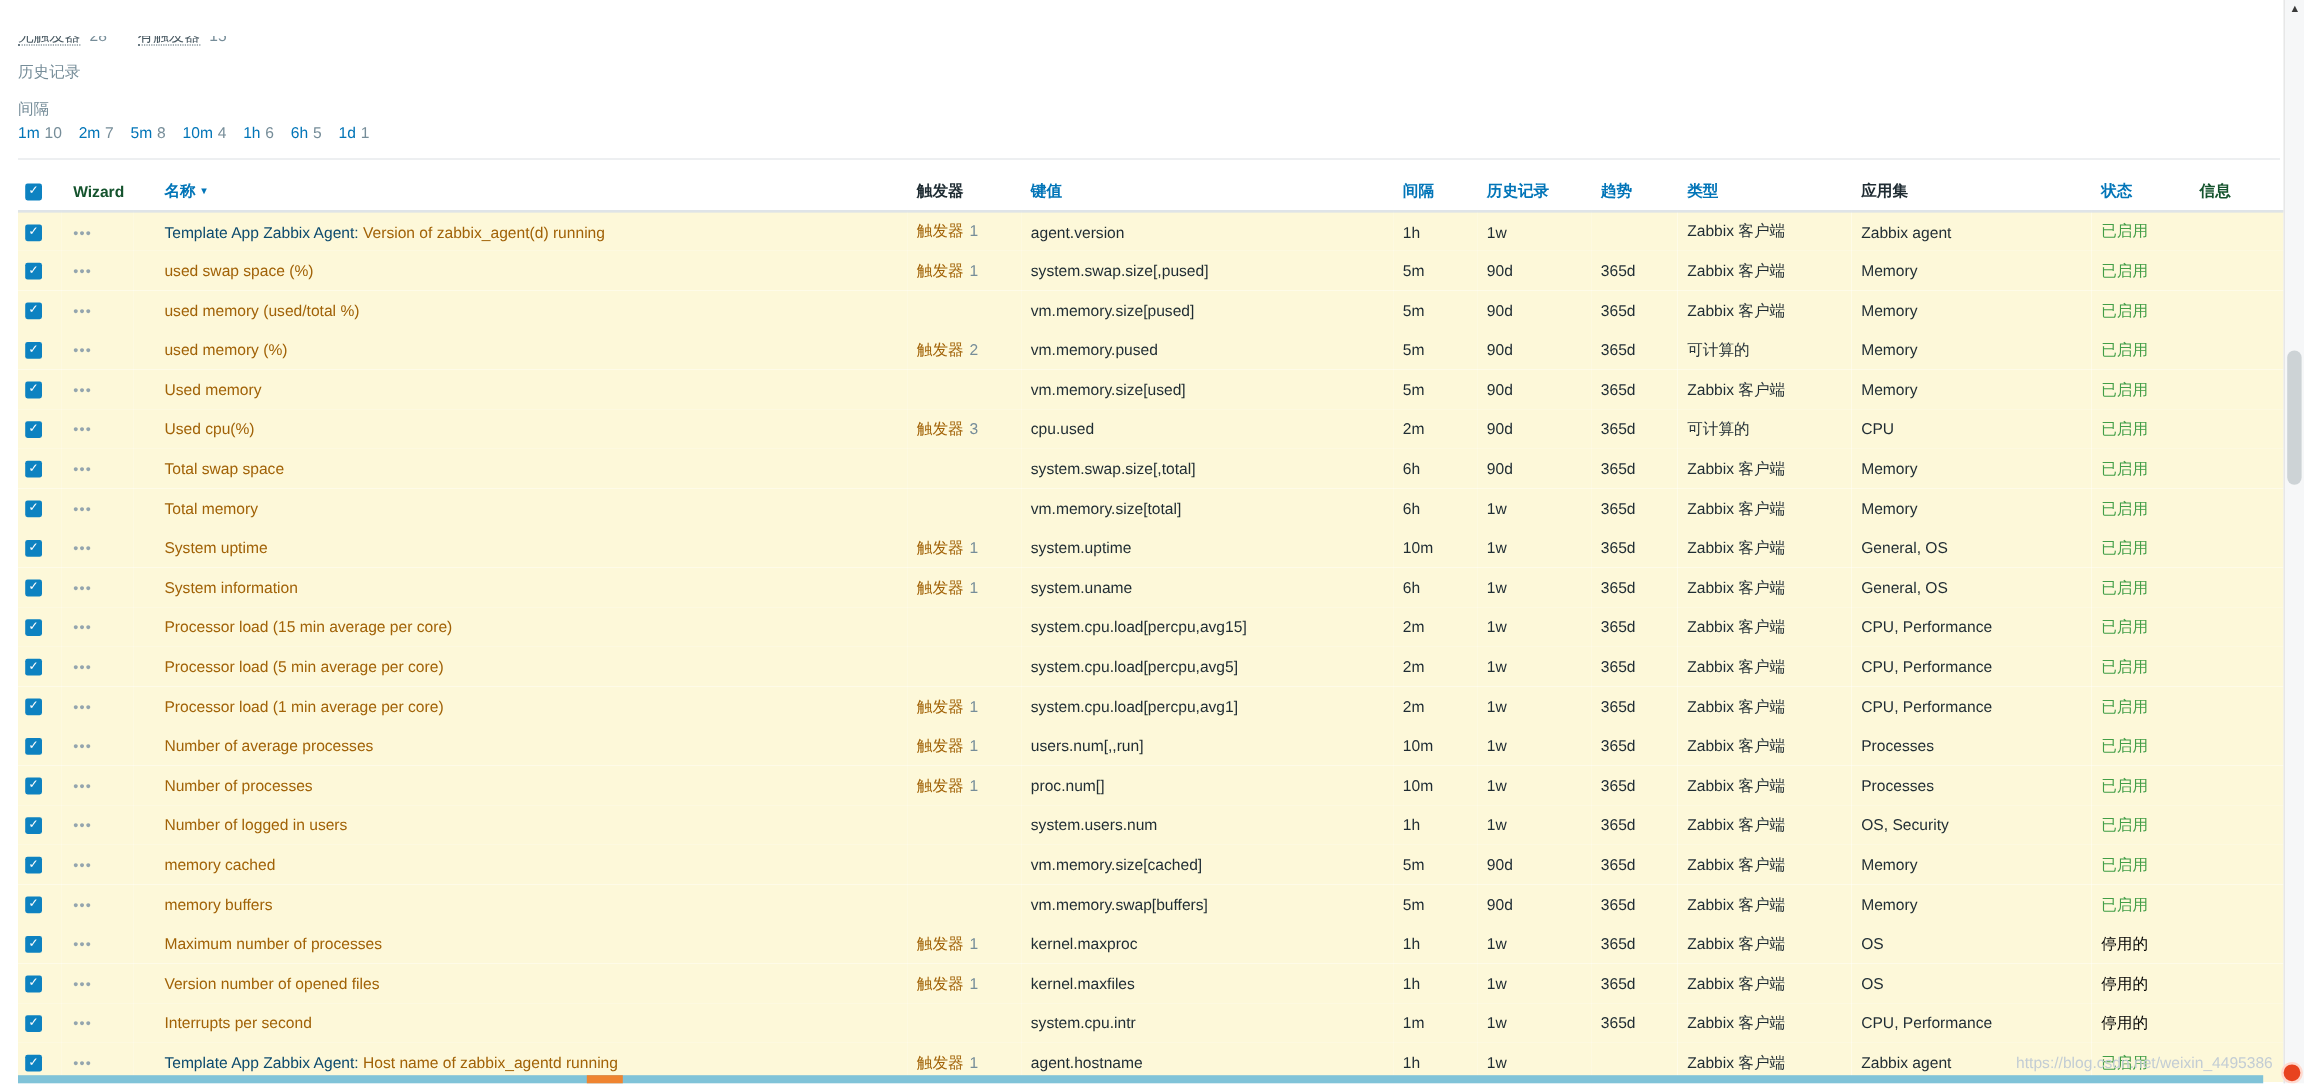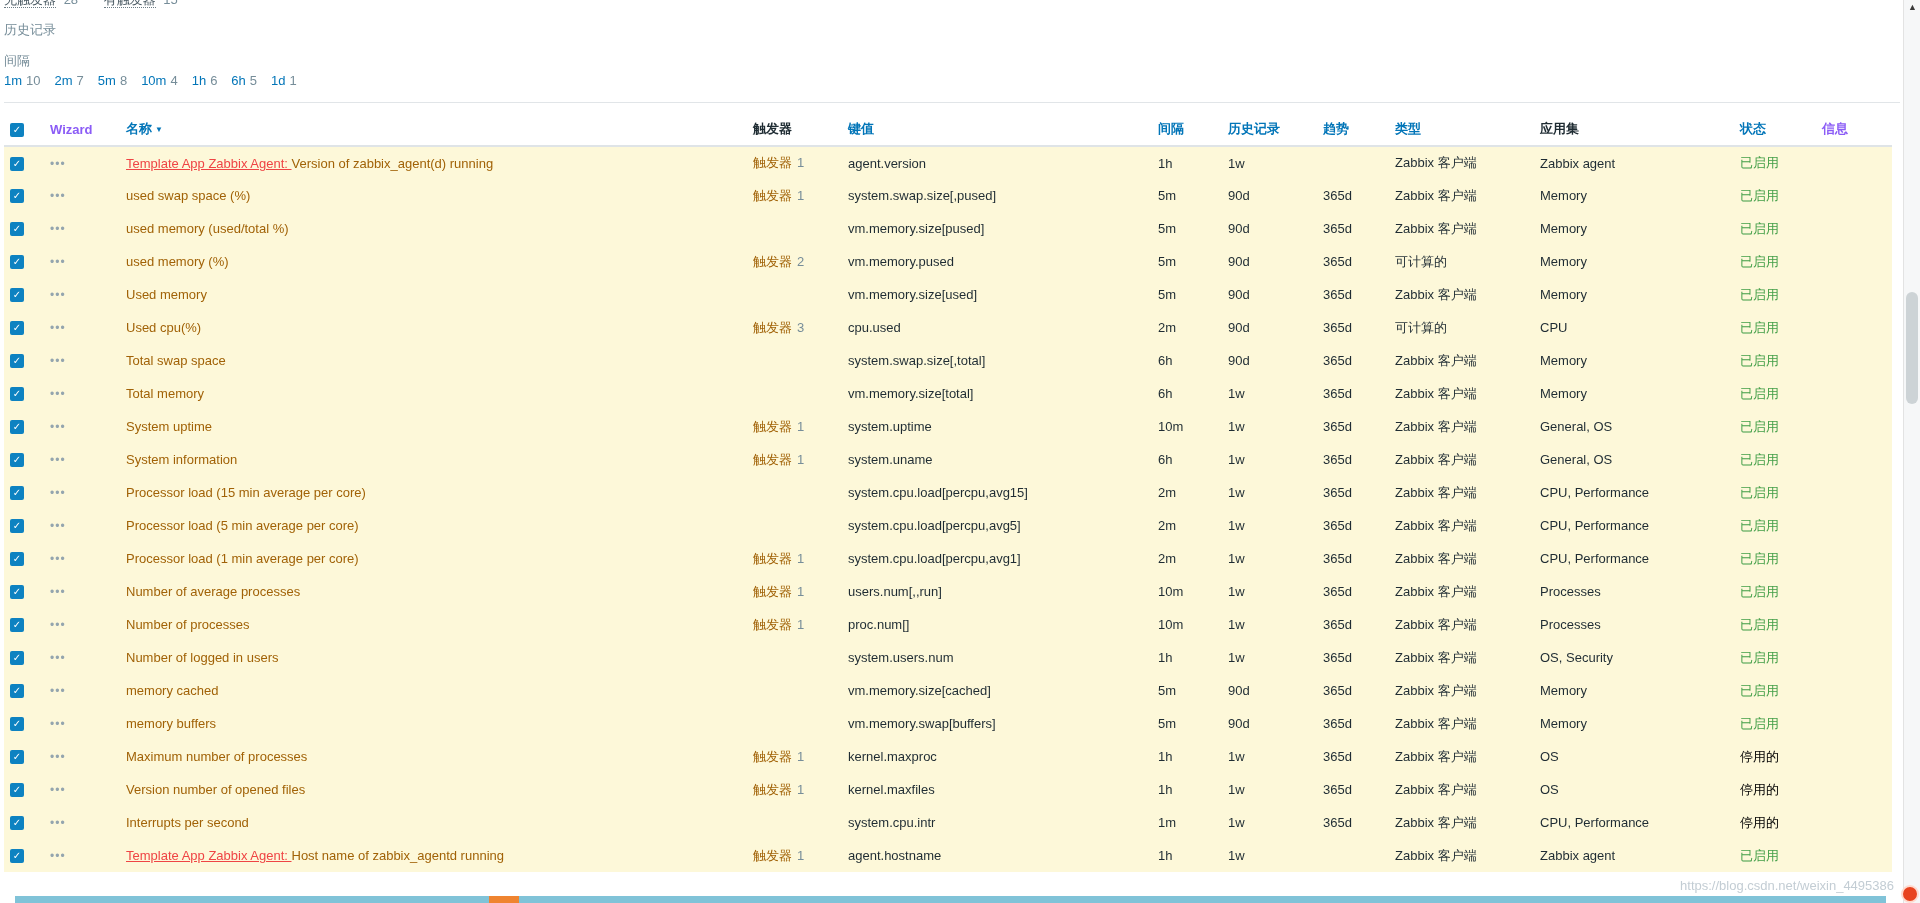--- a/index.html
+++ b/index.html
@@ -2,21 +2,21 @@
 <html><head>
 <meta charset="utf-8">
 <style>
   * { margin:0; padding:0; box-sizing:border-box; }
   html,body { width:1920px; height:903px; overflow:hidden; }
   body {
     font-family:"Liberation Sans","DejaVu Sans",sans-serif;
     font-size:13px; color:#1f2c33; background:#fff; position:relative;
   }
   a { text-decoration:none; cursor:pointer; }
-  .main { padding-left:4px; padding-right:20px; }
+  .main { padding-left:15px; padding-right:20px;margin-top:30px; }
 
   
   .top-partial { height:10px; overflow:hidden; position:relative; }
   .top-partial-inner { position:absolute; top:-9px; left:0; white-space:nowrap; }
   .tp-item { margin-right:22px; }
   .tp-link { color:#4a5a63; border-bottom:1px dotted #6b7b84; }
   .sf-count { color:#768d99; margin-left:4px; }
 
   
   .subfilter { margin-top:12px; }
@@ -31,31 +31,31 @@
   
   table { border-collapse:collapse; table-layout:fixed; width:1888px; margin-top:10px; }
   th, td { white-space:nowrap; overflow:hidden; text-align:left; vertical-align:middle; padding-left:8px; }
   thead th { height:33px; font-weight:bold; border-bottom:2px solid #dfe4e7; background:#fff; }
   tbody td { height:33px; background:#fdf8d9; }
   .c-check { width:36px; padding-left:6px; }
   .c-wizard { padding-left:10px; }
   .c-name, th.c-name { padding-left:26px; }
   .th-blue, .th-blue a { color:#0275b8; }
   .th-dark { color:#1f2c33; }
-  .th-gray { color:#8b5cf6; }
+  .th-gray { color:#14532d; }
   .sort-icon { font-size:8px; color:#0275b8; margin-left:3px; vertical-align:1px; }
 
   .checkbox {
     display:inline-block; width:14px; height:14px; border-radius:2px;
     background:#0d82c1; color:#fff; font-size:10px; line-height:14px;
     text-align:center; cursor:pointer; vertical-align:middle;
   }
   .wizard-dots { color:#94a5ae; font-size:12px; letter-spacing:1px; cursor:pointer; }
   .link { color:#a16207; }
-  .tpl-prefix { color:#ef4444;text-decoration:underline; }
+  .tpl-prefix { color:#0c4a6e; }
   .count { color:#768d99; margin-left:5px; }
   .status-enabled { color:#429e47; }
   .status-disabled { color:#000000; }
 
   
   .bottom-bar { position:absolute; bottom:0; left:15px; width:1871px; height:7px; background:#80c3d8; }
   .bottom-orange { position:absolute; bottom:0; left:489px; width:30px; height:7px; background:#ef8430; }
 
   
   .watermark { position:absolute; right:26px; bottom:10px; color:#c3cdd4; font-size:13px; }

